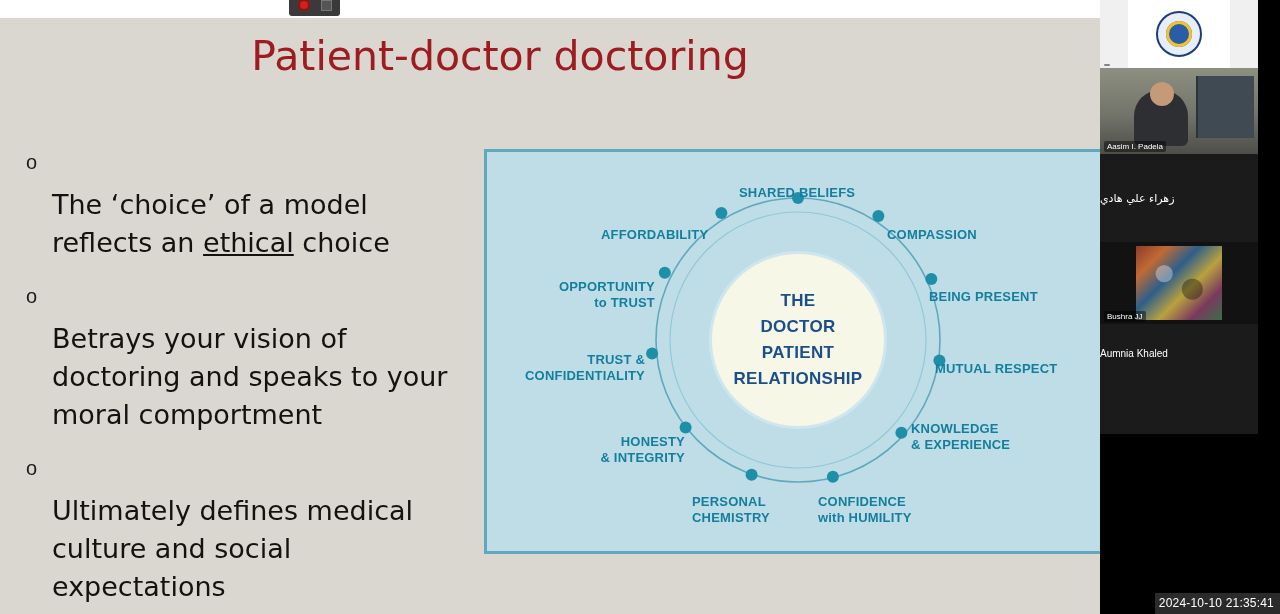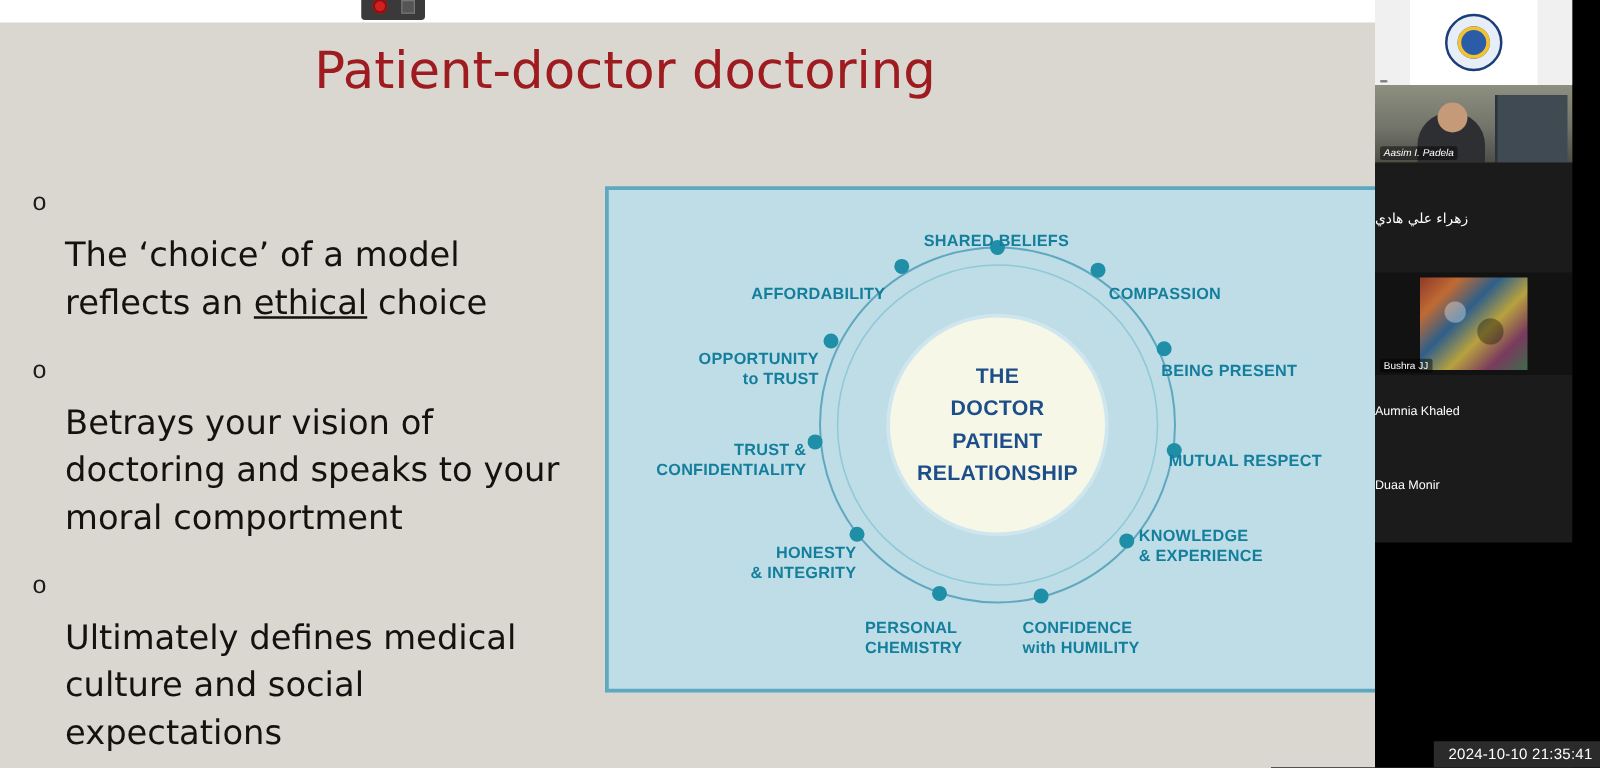--- a/index.html
+++ b/index.html
@@ -192,21 +192,21 @@
     box-shadow: inset 0 0 0 3px #f2c230;
   }
   #tile-1 .side {
     position: absolute;
     top: 0; width: 28px; height: 68px;
     background: #f0f0f0;
   }
   #tile-1 .side.l { left: 0; }
   #tile-1 .side.r { right: 0; }
 
-  #tile-2 { height: 62px; background: #a16207; font-style: italic; }
+  #tile-2 { height: 86px; background: #a16207; }
   #tile-2 .wall {
     position: absolute; inset: 0;
     background: linear-gradient(180deg,#8d8f80 0%, #72746a 55%, #4c4e48 100%);
   }
   #tile-2 .shelf {
     position: absolute; left: 96px; top: 8px;
     width: 58px; height: 62px;
     background: #3f4a52;
     border-left: 2px solid #2b343a;
   }
@@ -247,21 +247,21 @@
   #tile-6 { height: 60px; background: #1b1b1b; display:flex; align-items:center; justify-content:center; }
 
   
   #timestamp {
     position: absolute;
     right: 0; bottom: 0;
     background: #2b2b2b;
     color: #ffffff;
     font-family: "Liberation Sans", sans-serif;
     font-size: 12px;
-    padding: 3px 6px 4px 12px;
+    padding: 3px 6px 4px 4px;
     letter-spacing: .2px;
   }
 
   
   #rail-gap {
     position: absolute;
     left: 1258px; top: 0; width: 22px; height: 614px;
     background: #000;
   }
 </style>
@@ -395,23 +395,20 @@
 
     <div class="tile" id="tile-4">
       <div class="art"></div>
       <div class="tile-name">Bushra JJ</div>
     </div>
 
     <div class="tile" id="tile-5">
       <div class="tile-center-name">Aumnia Khaled</div>
     </div>
 
-    <div class="tile" id="tile-6">
-      <div class="tile-center-name">Duaa Monir</div>
-    </div>
 
   </div>
 
   <div id="rail-gap"></div>
 
   <div id="timestamp">2024-10-10  21:35:41</div>
 
 </div>
 
 </body></html>

